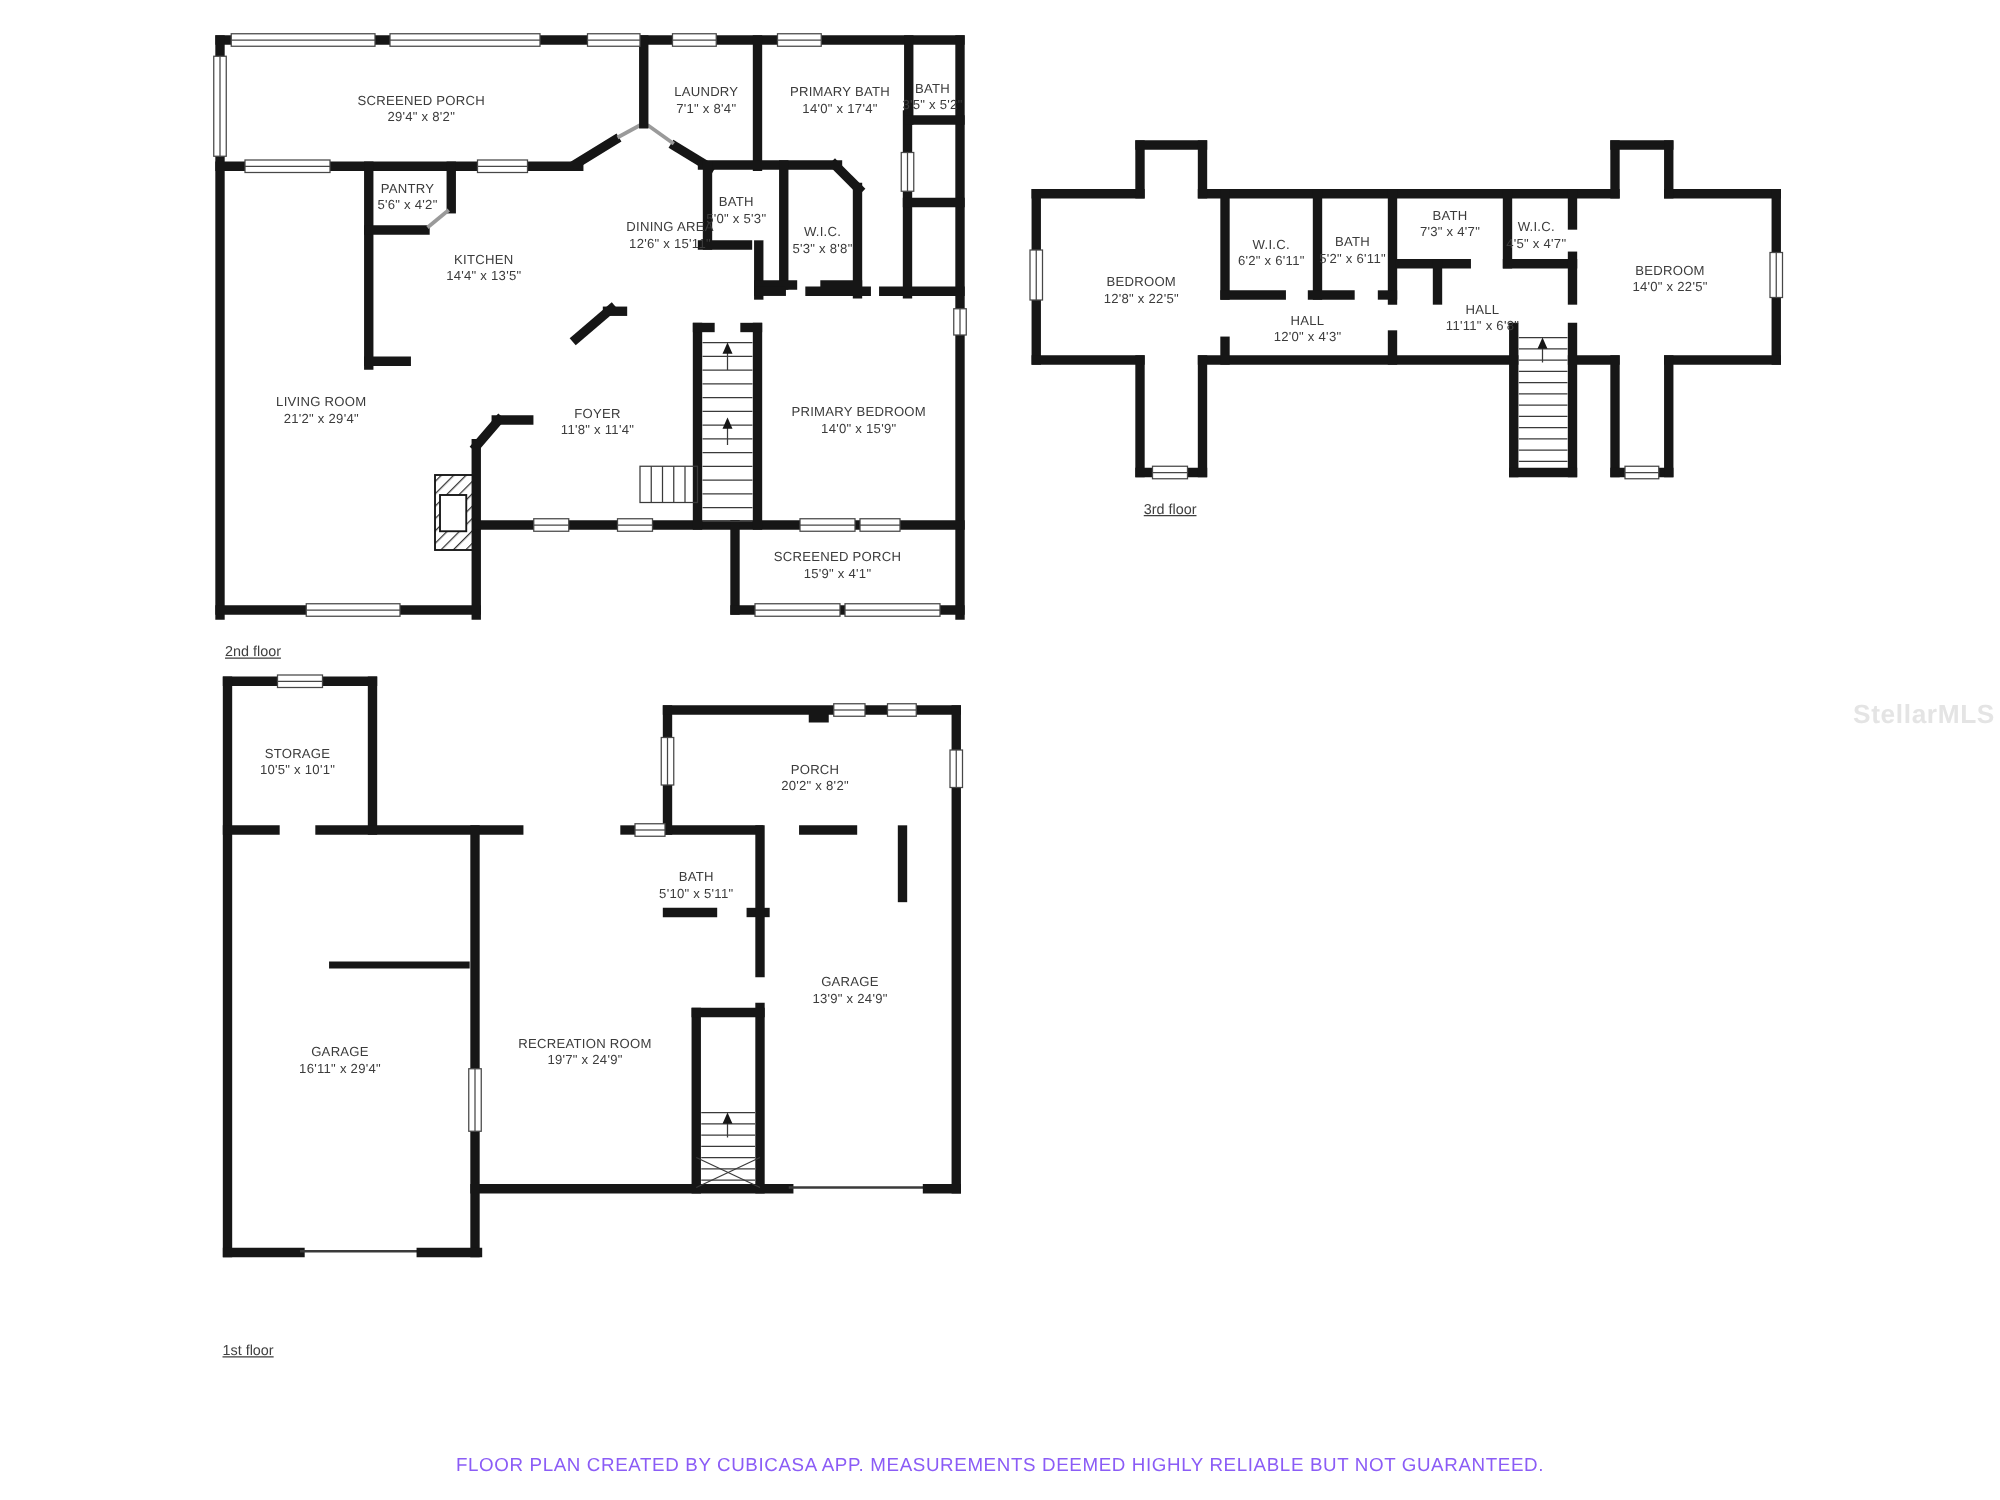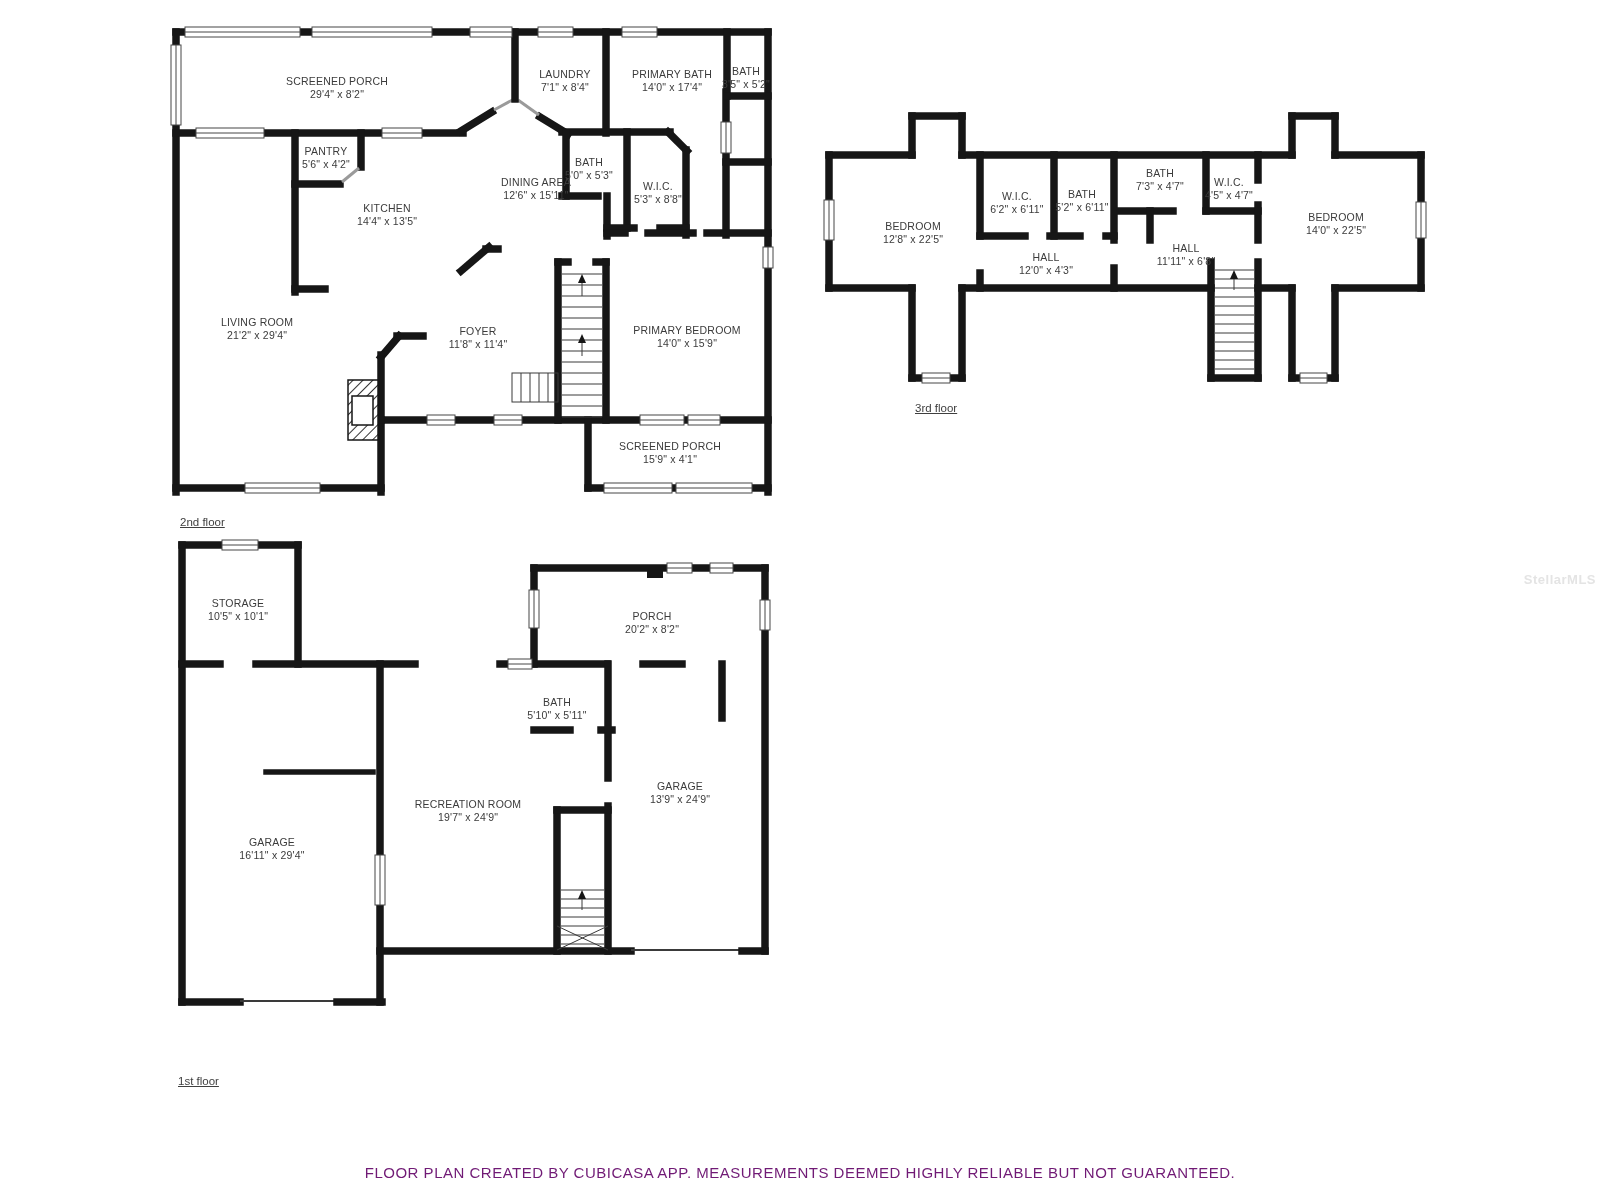--- a/index.html
+++ b/index.html
@@ -11,22 +11,22 @@
   .thin{stroke:#3a3a3a;stroke-width:1;fill:none;}
   .thin2{stroke:#3a3a3a;stroke-width:2;fill:none;}
   .door{stroke:#9a9a9a;stroke-width:3;fill:none;}
   .win rect{fill:#ffffff;stroke:#474747;stroke-width:1;}
   .win line{stroke:#474747;stroke-width:1;}
   .arrow{fill:#161616;}
   .room-label{position:absolute;transform:translate(-50%,-50%);text-align:center;
               color:#3b3b3b;font-size:10.5px;line-height:13px;white-space:nowrap;letter-spacing:.2px;}
   .floor-label{position:absolute;color:#3f3f3f;font-size:11.5px;text-decoration:underline;}
   .footer{position:absolute;left:800px;top:1172px;transform:translate(-50%,-50%);
-          color:#701a75;font-size:15px;letter-spacing:.5px;white-space:nowrap;}
-  .watermark{position:absolute;right:4px;top:572px;color:#e4e4e4;font-size:13px;
+          color:#8b5cf6;font-size:15px;letter-spacing:.5px;white-space:nowrap;}
+  .watermark{position:absolute;right:4px;top:560px;color:#e4e4e4;font-size:21px;
              font-weight:600;letter-spacing:.5px;}
 </style>
 </head>
 <body>
 
 <div class="canvas">
 
 <svg width="1600" height="1200" viewBox="0 0 1600 1200">
   <defs>
     <pattern id="hatch" width="7" height="7" patternTransform="rotate(45)" patternUnits="userSpaceOnUse">
@@ -381,20 +381,20 @@
 <div class="room-label" style="left:1229px;top:189px"><span>W.I.C.</span><br><span>4'5" x 4'7"</span></div>
 <div class="room-label" style="left:1046px;top:264px"><span>HALL</span><br><span>12'0" x 4'3"</span></div>
 <div class="room-label" style="left:1186px;top:255px"><span>HALL</span><br><span>11'11" x 6'8"</span></div>
 <div class="room-label" style="left:1336px;top:224px"><span>BEDROOM</span><br><span>14'0" x 22'5"</span></div>
 <div class="floor-label" style="left:915px;top:402px">3rd floor</div>
 
 <div class="room-label" style="left:238px;top:610px"><span>STORAGE</span><br><span>10'5" x 10'1"</span></div>
 <div class="room-label" style="left:652px;top:623px"><span>PORCH</span><br><span>20'2" x 8'2"</span></div>
 <div class="room-label" style="left:557px;top:709px"><span>BATH</span><br><span>5'10" x 5'11"</span></div>
 <div class="room-label" style="left:272px;top:849px"><span>GARAGE</span><br><span>16'11" x 29'4"</span></div>
-<div class="room-label" style="left:468px;top:811px"><span>RECREATION ROOM</span><br><span>19'7" x 24'9"</span></div>
+<div class="room-label" style="left:468px;top:842px"><span>RECREATION ROOM</span><br><span>19'7" x 24'9"</span></div>
 <div class="room-label" style="left:680px;top:793px"><span>GARAGE</span><br><span>13'9" x 24'9"</span></div>
 <div class="floor-label" style="left:178px;top:1075px">1st floor</div>
 
 <div class="footer">FLOOR PLAN CREATED BY CUBICASA APP. MEASUREMENTS DEEMED HIGHLY RELIABLE BUT NOT GUARANTEED.</div>
 <div class="watermark">StellarMLS</div>
 
 </div>
 
 </body></html>

